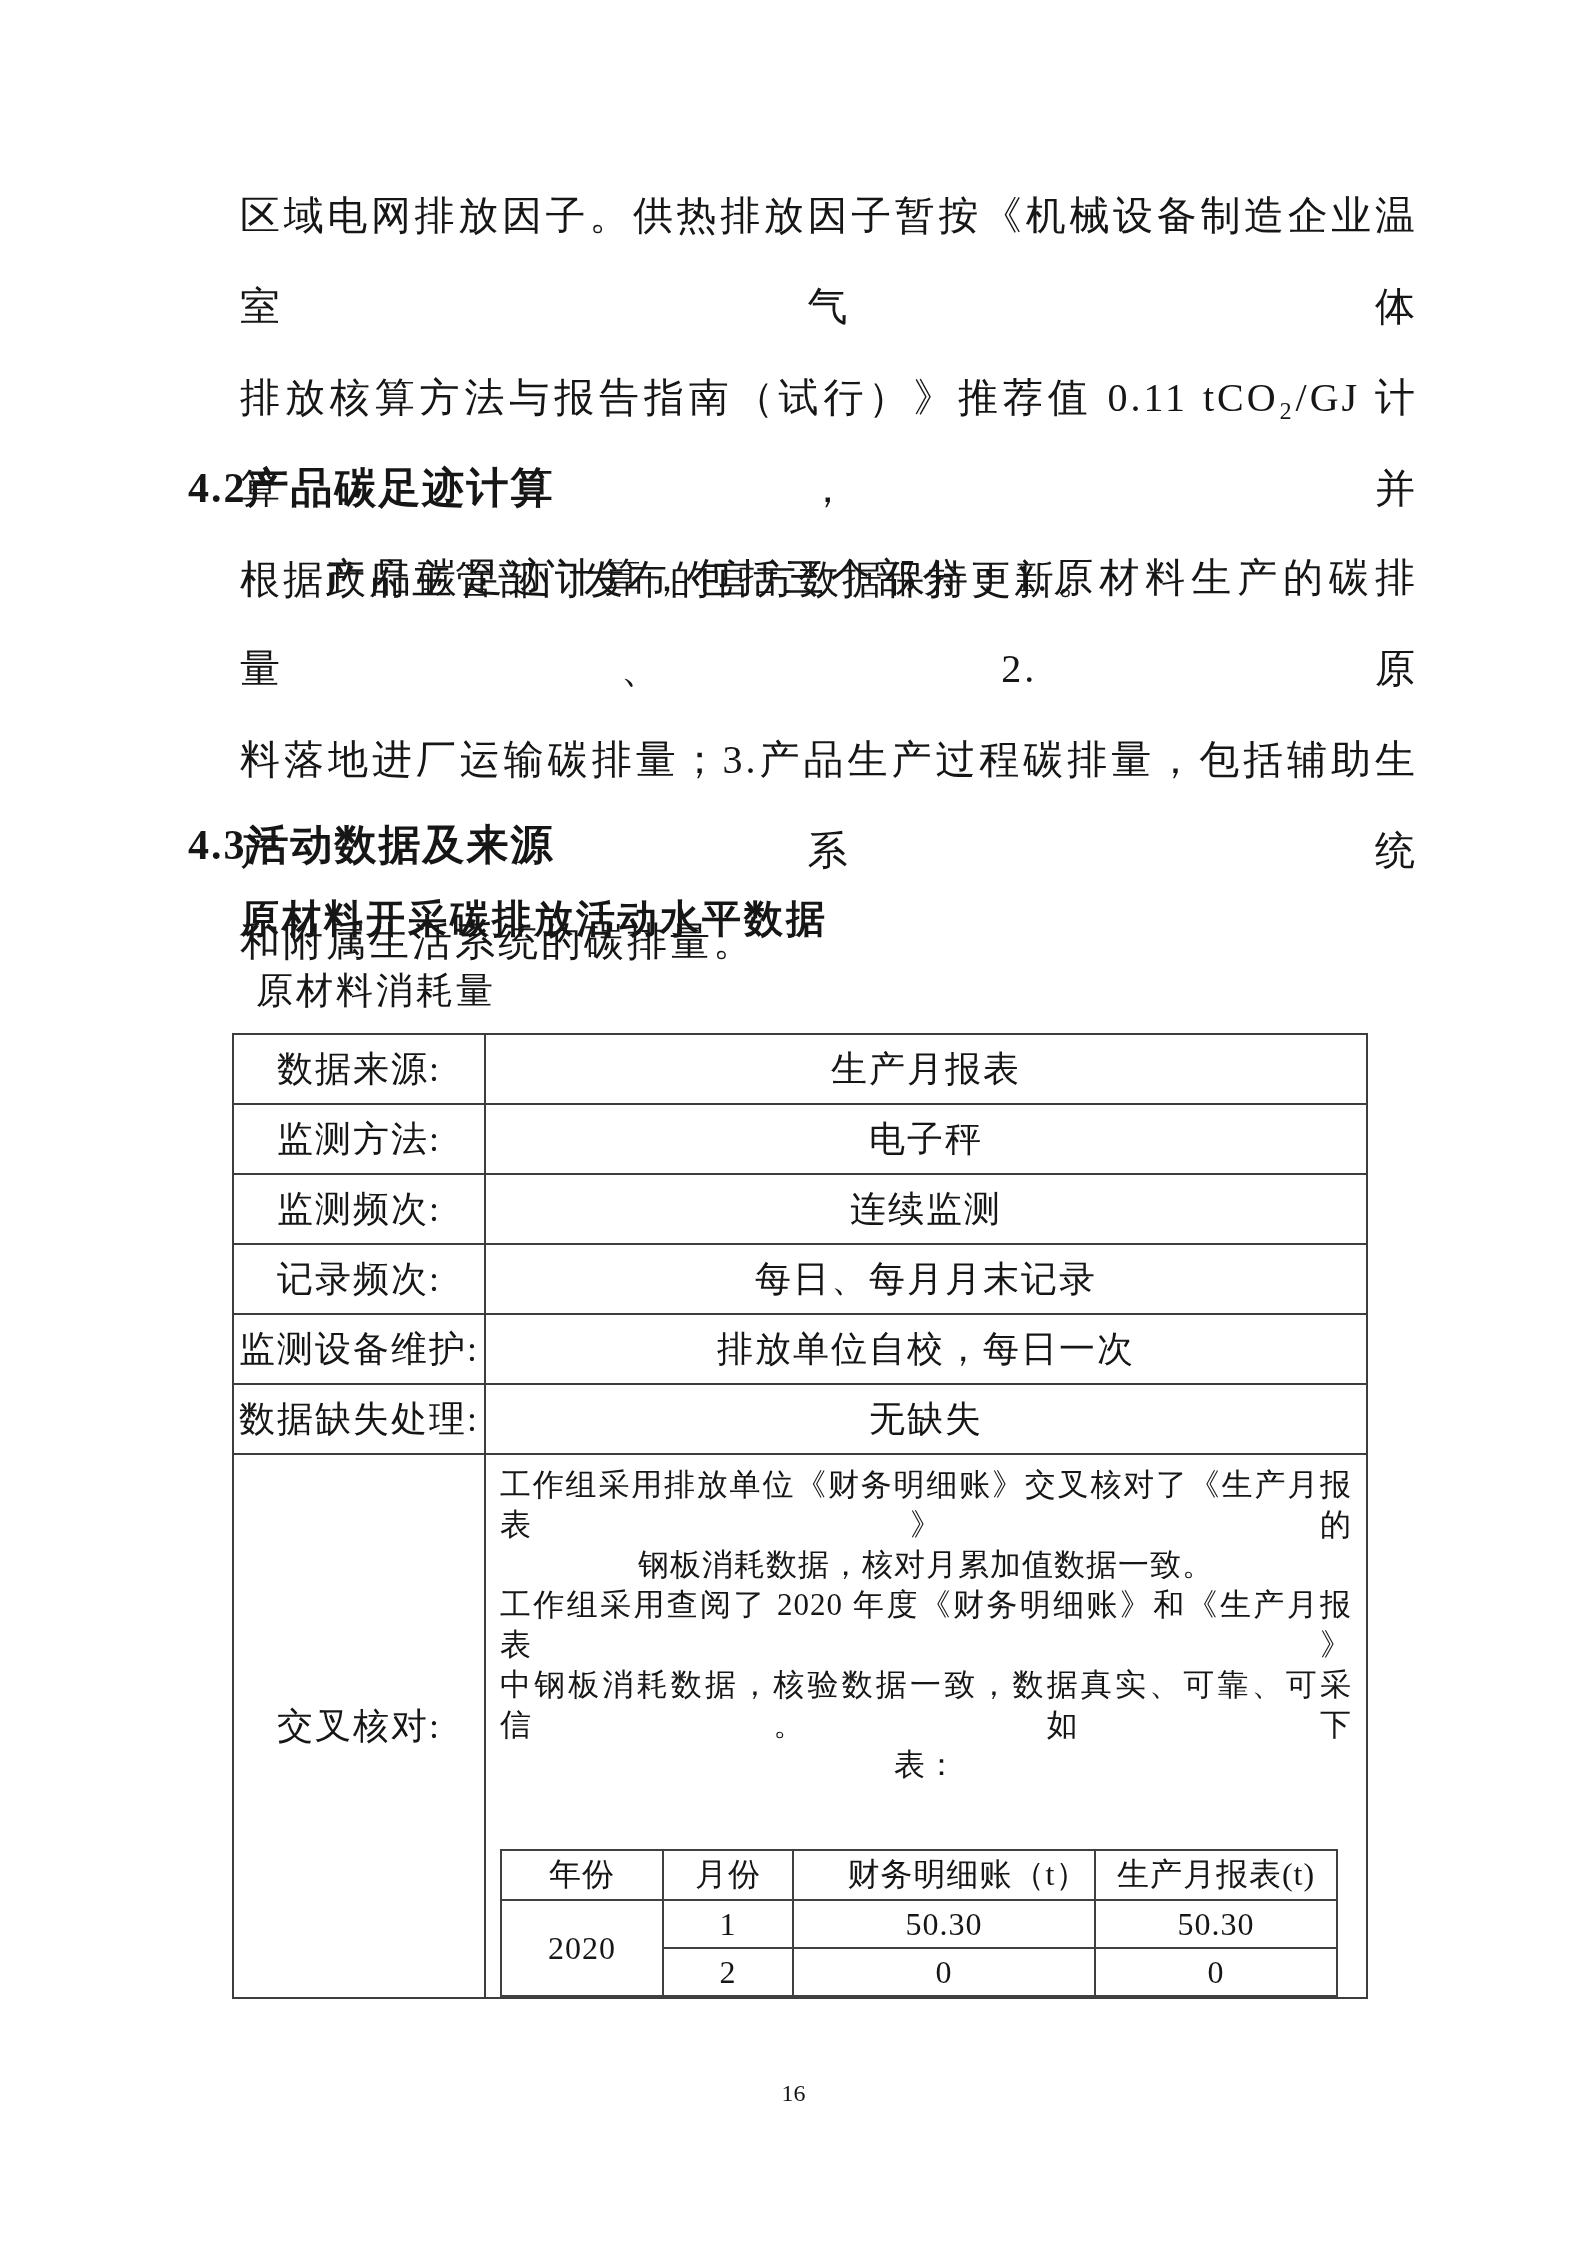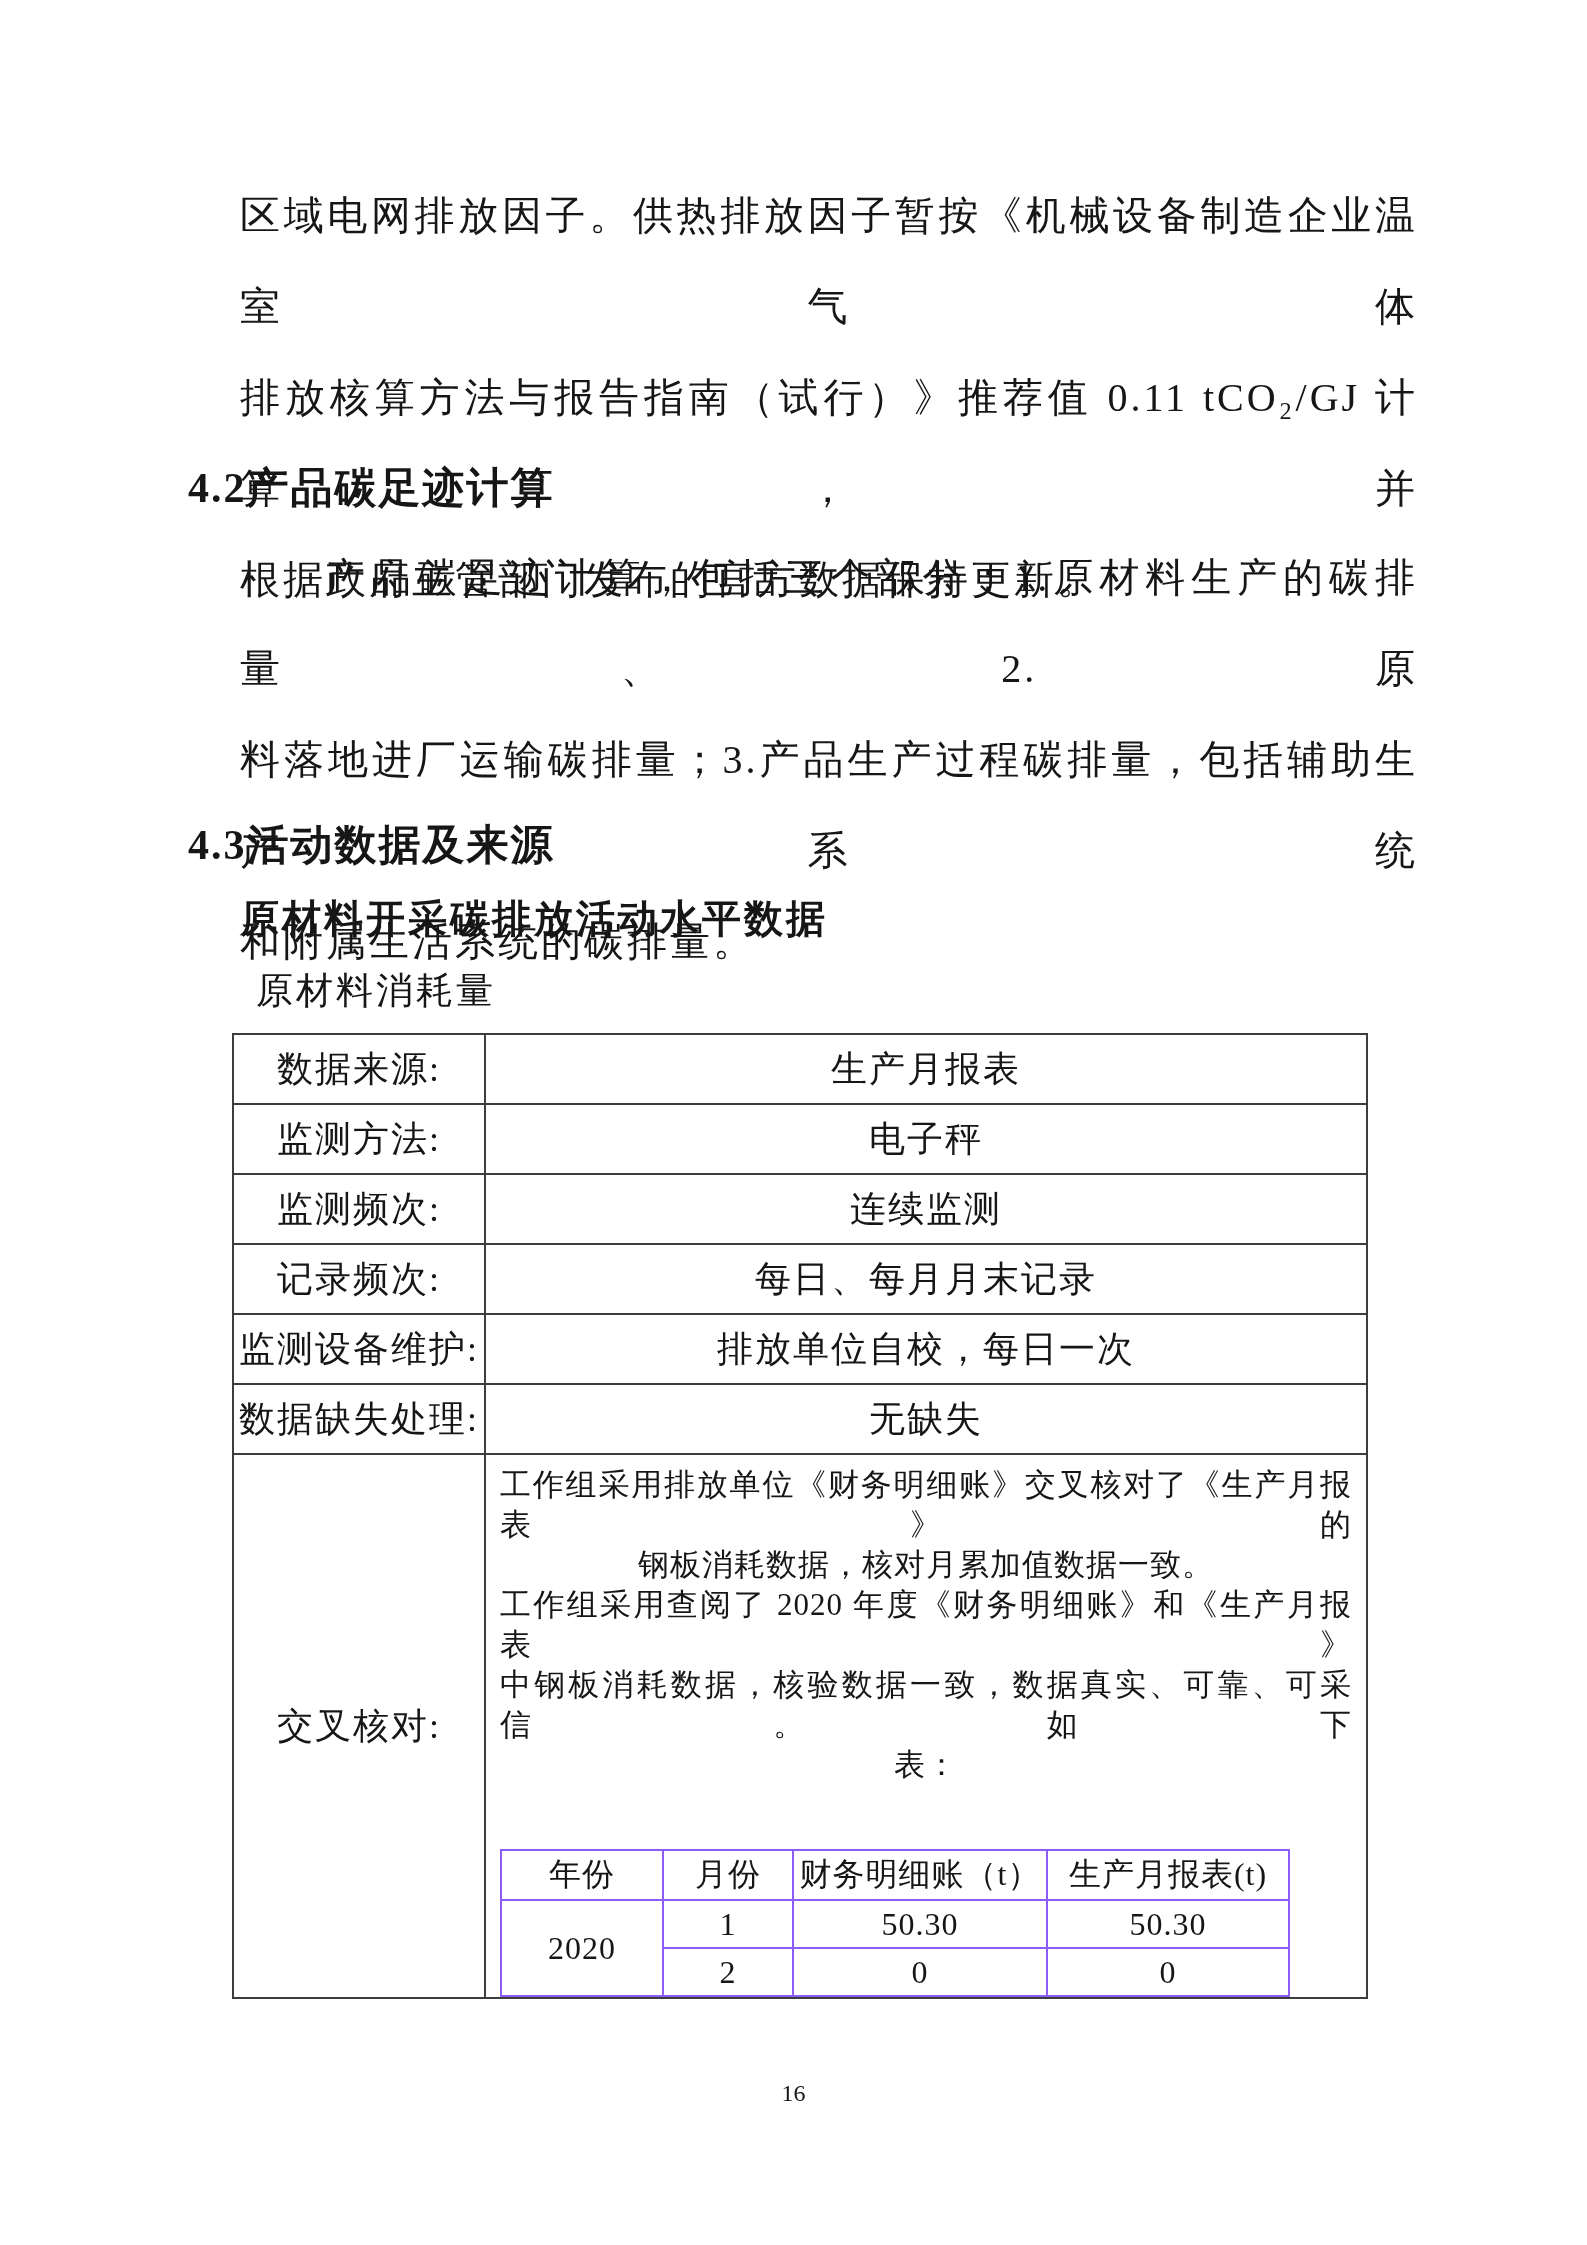--- a/index.html
+++ b/index.html
@@ -46,21 +46,21 @@
   .cc-line{font-size:31px;line-height:40px;letter-spacing:1px;white-space:nowrap;text-align:center;}
   .cc-line.j{white-space:normal;text-align:justify;text-align-last:justify;text-justify:inter-character;}
   
   table.nested{
     border-collapse:collapse;
     table-layout:fixed;
     margin-top:64px;
     width:780px;
   }
   table.nested td{
-    border:2px solid #8b5cf6;
+    border:2px solid #404040;
     font-size:32px;
     text-align:center;
     vertical-align:middle;
     height:46px;
     padding:0;
     letter-spacing:1px;
   }
   .pagenum{left:0;width:1587px;text-align:center;font-size:24px;}
 </style>
 </head>
@@ -121,21 +121,21 @@
           <div class="cc-line">钢板消耗数据，核对月累加值数据一致。</div>
           <div class="cc-line j">工作组采用查阅了 2020 年度《财务明细账》和《生产月报表》</div>
           <div class="cc-line j">中钢板消耗数据，核验数据一致，数据真实、可靠、可采信。如下</div>
           <div class="cc-line">表：</div>
 
           <table class="nested">
             <tbody>
                   <tr>
               <td style="width:160px;height:48px;">年份</td>
               <td style="width:128px;">月份</td>
-              <td style="width:252px;">财务明细账（t）</td>
+              <td style="width:252px;padding-left:48px;">财务明细账（t）</td>
               <td style="width:240px;border-radius:17px;">生产月报表(t)</td>
             </tr>
             <tr>
               <td rowspan="2">2020</td>
               <td>1</td>
               <td>50.30</td>
               <td>50.30</td>
             </tr>
             <tr>
               <td>2</td>

